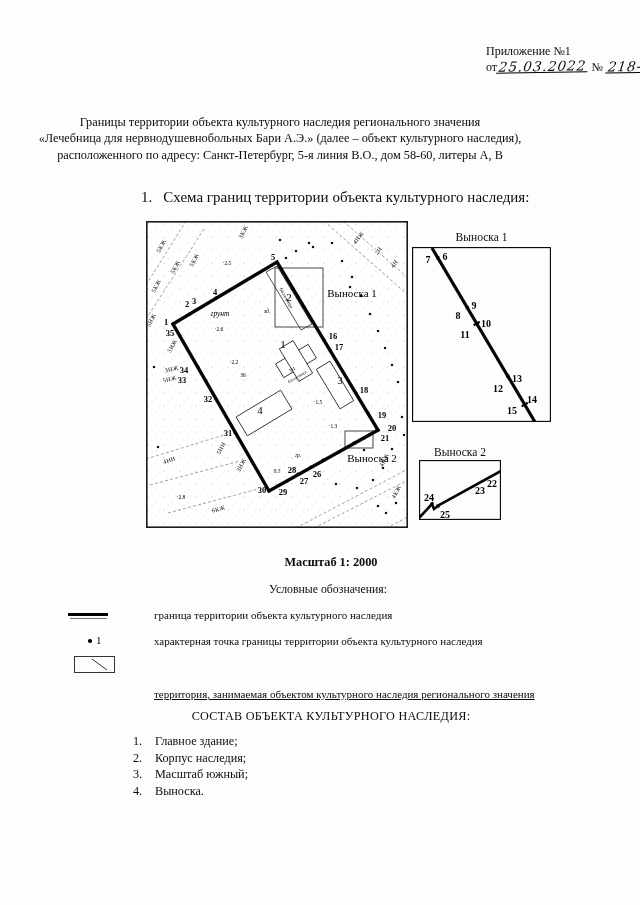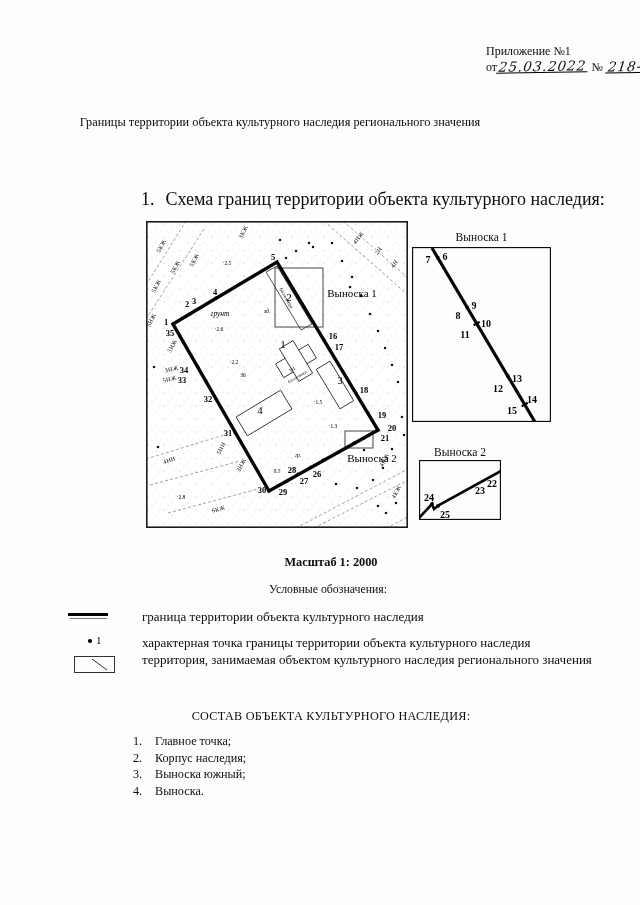--- a/index.html
+++ b/index.html
@@ -11,29 +11,29 @@
   .abs{position:absolute;}
   
   .hdr{left:486px;top:44px;font-size:12px;line-height:15.5px;white-space:nowrap;}
   .hw{
     display:inline-block;font-family:"DejaVu Serif",serif;font-style:italic;
     font-size:13.5px;letter-spacing:1px;transform:skewX(-8deg) rotate(-1deg);
     border-bottom:1.2px solid #000;padding:0 2px;line-height:12px;
   }
   
   .title{left:0;top:114px;width:560px;text-align:center;font-size:12.3px;line-height:16.4px;}
-  .sec1{left:141px;top:189px;font-size:18px;white-space:nowrap;}
+  .sec1{left:141px;top:189px;font-size:15px;white-space:nowrap;}
   .sec1 .n{margin-right:11px;}
   
   .inset-title{font-size:11.5px;text-align:center;white-space:nowrap;}
   svg text{font-family:"Liberation Serif","DejaVu Serif",serif;fill:#000;}
   
   .scale{left:0;top:555px;width:662px;text-align:center;font-weight:bold;font-size:12.3px;}
   .legend-h{left:0;top:582px;width:656px;text-align:center;font-size:11.8px;}
-  .leg-text{font-size:13px;white-space:nowrap;}
+  .leg-text{font-size:11px;white-space:nowrap;margin-left:12px;}
   .leg-line{left:68px;top:613px;width:40px;height:2.8px;background:#000;}
   .leg-line2{left:70px;top:618px;width:37px;height:1px;background:#777;}
   .leg-dot{left:88px;top:639px;width:3.6px;height:3.6px;border-radius:50%;background:#000;}
   .leg-num{left:96px;top:634px;font-size:11px;}
   
   .comp-h{left:0;top:709px;width:662px;text-align:center;font-size:12.2px;letter-spacing:.3px;}
   .comp-list{left:133px;top:733px;font-size:12.2px;line-height:16.5px;}
   .comp-list .row{display:flex;}
   .comp-list .num{width:22px;}
 </style>
@@ -43,20 +43,22 @@
 <div class="abs hdr">
   <div>Приложение №1</div>
   <div>
     <span>от</span><span class="hw">25.03.2022</span>
     <span>№</span> <span class="hw">218-рп</span>
   </div>
 </div>
 
 <div class="abs title">
   <div>Границы территории объекта культурного наследия регионального значения</div>
+  <div>«Лечебница для нервнодушевнобольных Бари А.Э.» (далее – объект культурного наследия),</div>
+  <div>расположенного по адресу: Санкт-Петербург, 5-я линия В.О., дом 58-60, литеры А, В</div>
 </div>
 
 <div class="abs sec1">
   <span class="n">1.</span><span>Схема границ территории объекта культурного наследия:</span>
 </div>
 
 <svg id="main-map" class="abs" width="262" height="307" viewBox="0 0 262 307" style="left:146px;top:221px;">
   <defs>
     <pattern id="speck" width="16" height="13" patternUnits="userSpaceOnUse">
       <circle cx="2" cy="3" r="0.5" fill="#4a4a4a"></circle>
@@ -247,33 +249,33 @@
 <div class="abs leg-text" style="left:142px;top:609px;">граница территории объекта культурного наследия</div>
 
 <div class="abs leg-dot"></div>
 <div class="abs leg-num">1</div>
 <div class="abs leg-text" style="left:142px;top:635px;">характерная точка границы территории объекта культурного наследия</div>
 
 <svg class="abs" width="41" height="17" viewBox="0 0 41 17" style="left:74px;top:656px;">
   <rect x="0.5" y="0.5" width="40" height="16" fill="none" stroke="#333" stroke-width="1"></rect>
   <line x1="18" y1="3" x2="33" y2="14" stroke="#333" stroke-width="1"></line>
 </svg>
-<div class="abs leg-text" style="left:142px;top:652px;">территория, занимаемая объектом культурного наследия регионального значения</div>
+<div class="abs leg-text" style="left:142px;top:688px;text-decoration:underline;">территория, занимаемая объектом культурного наследия регионального значения</div>
 
 <div class="abs comp-h">СОСТАВ ОБЪЕКТА КУЛЬТУРНОГО НАСЛЕДИЯ:</div>
 <div class="abs comp-list">
   <div class="row">
     <span class="num">1.</span>
-    <span>Главное точка;</span>
+    <span>Главное здание;</span>
   </div>
   <div class="row">
     <span class="num">2.</span>
     <span>Корпус наследия;</span>
   </div>
   <div class="row">
     <span class="num">3.</span>
-    <span>Выноска южный;</span>
+    <span>Масштаб южный;</span>
   </div>
   <div class="row">
     <span class="num">4.</span>
     <span>Выноска.</span>
   </div>
 </div>
 
 </body></html>

